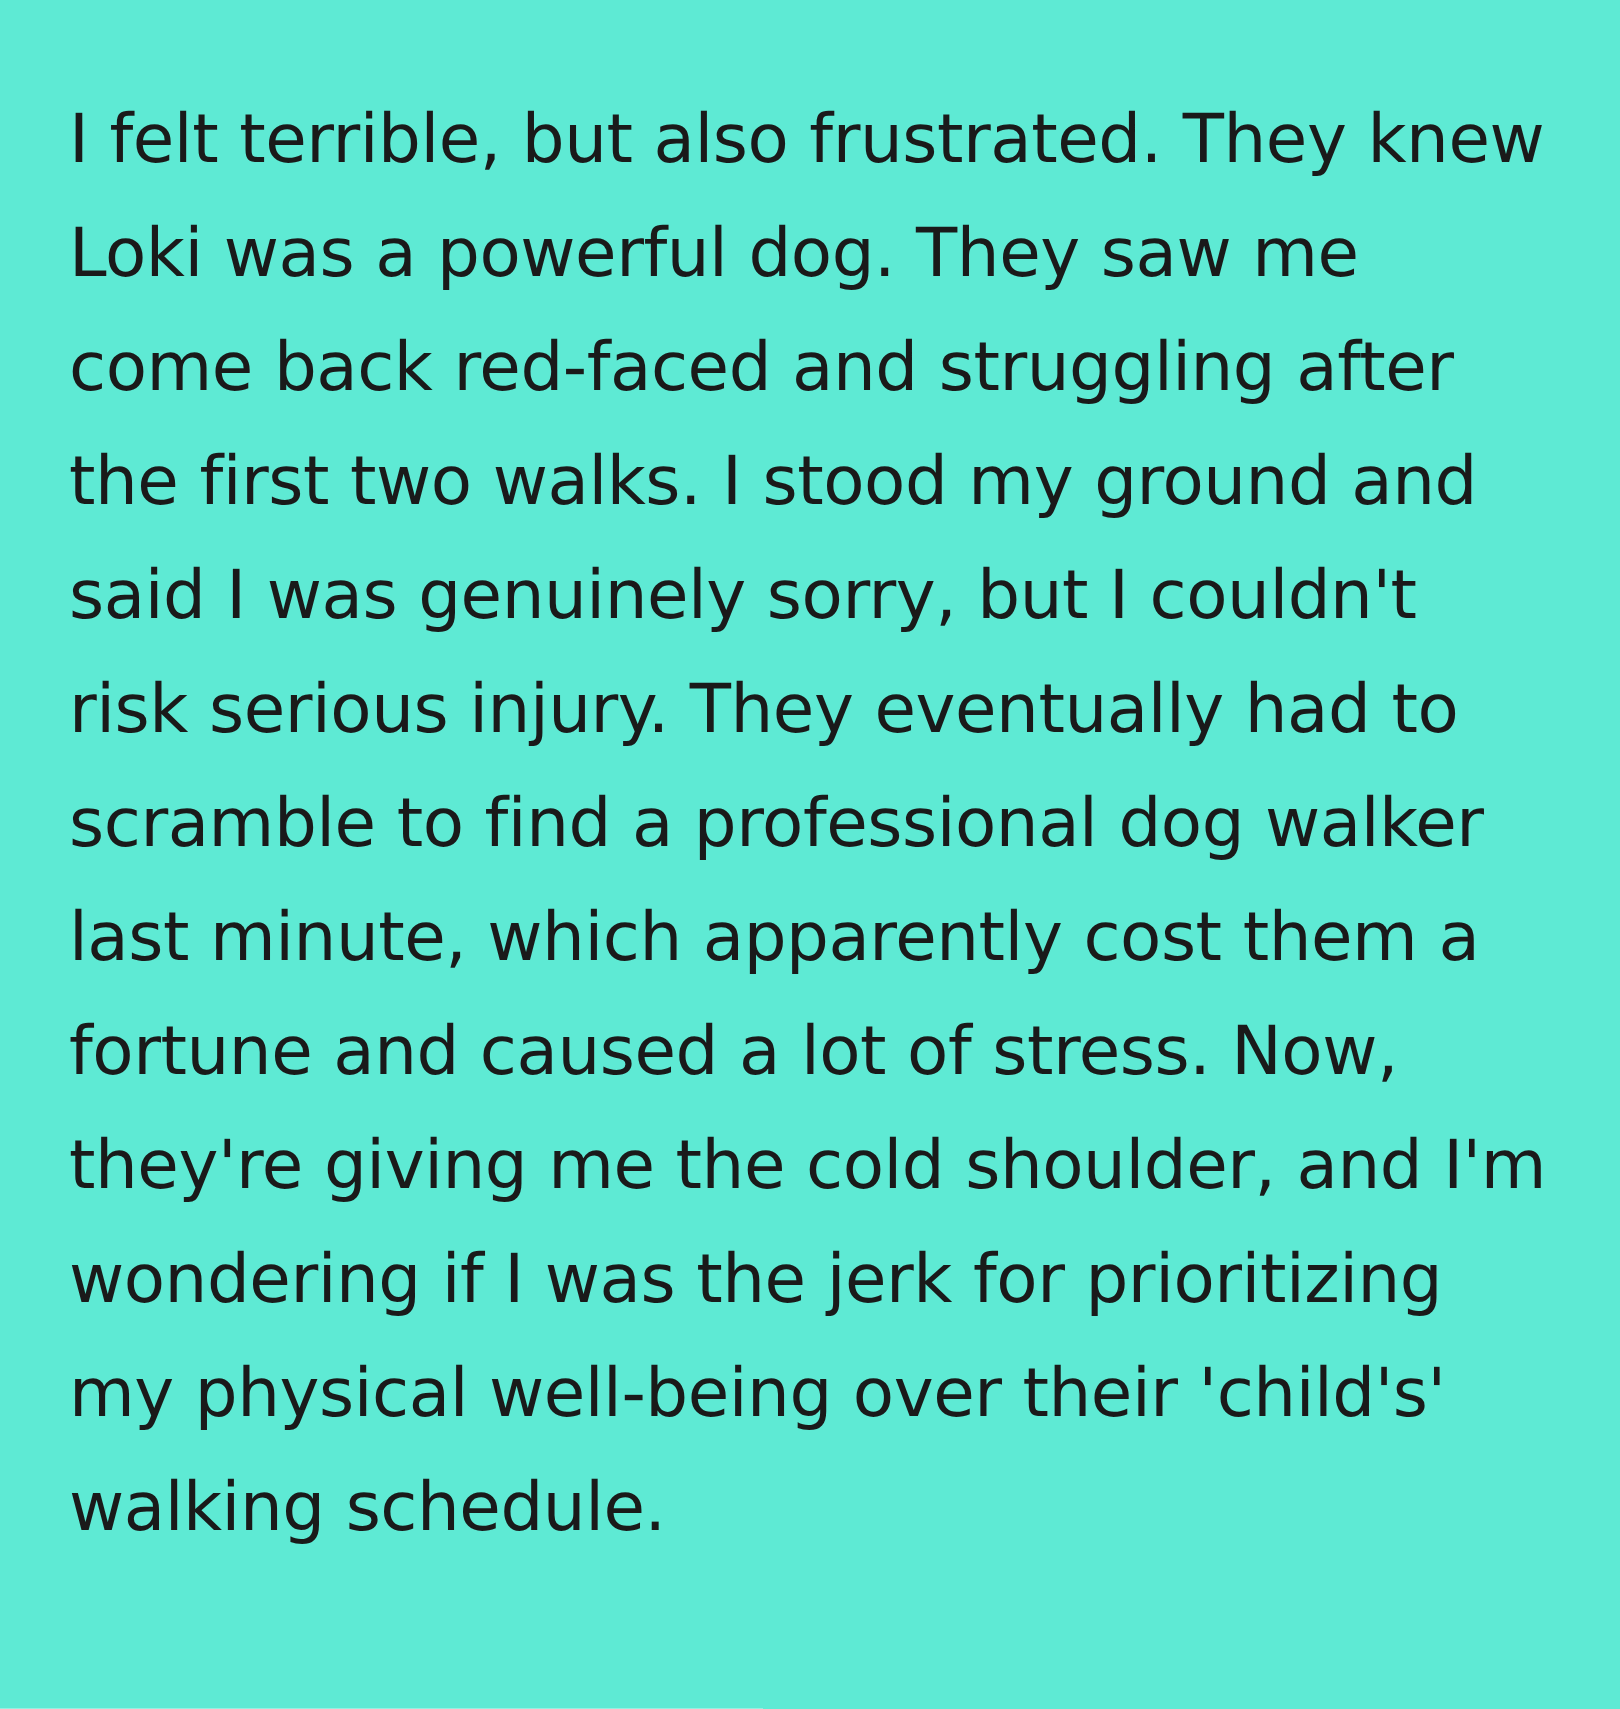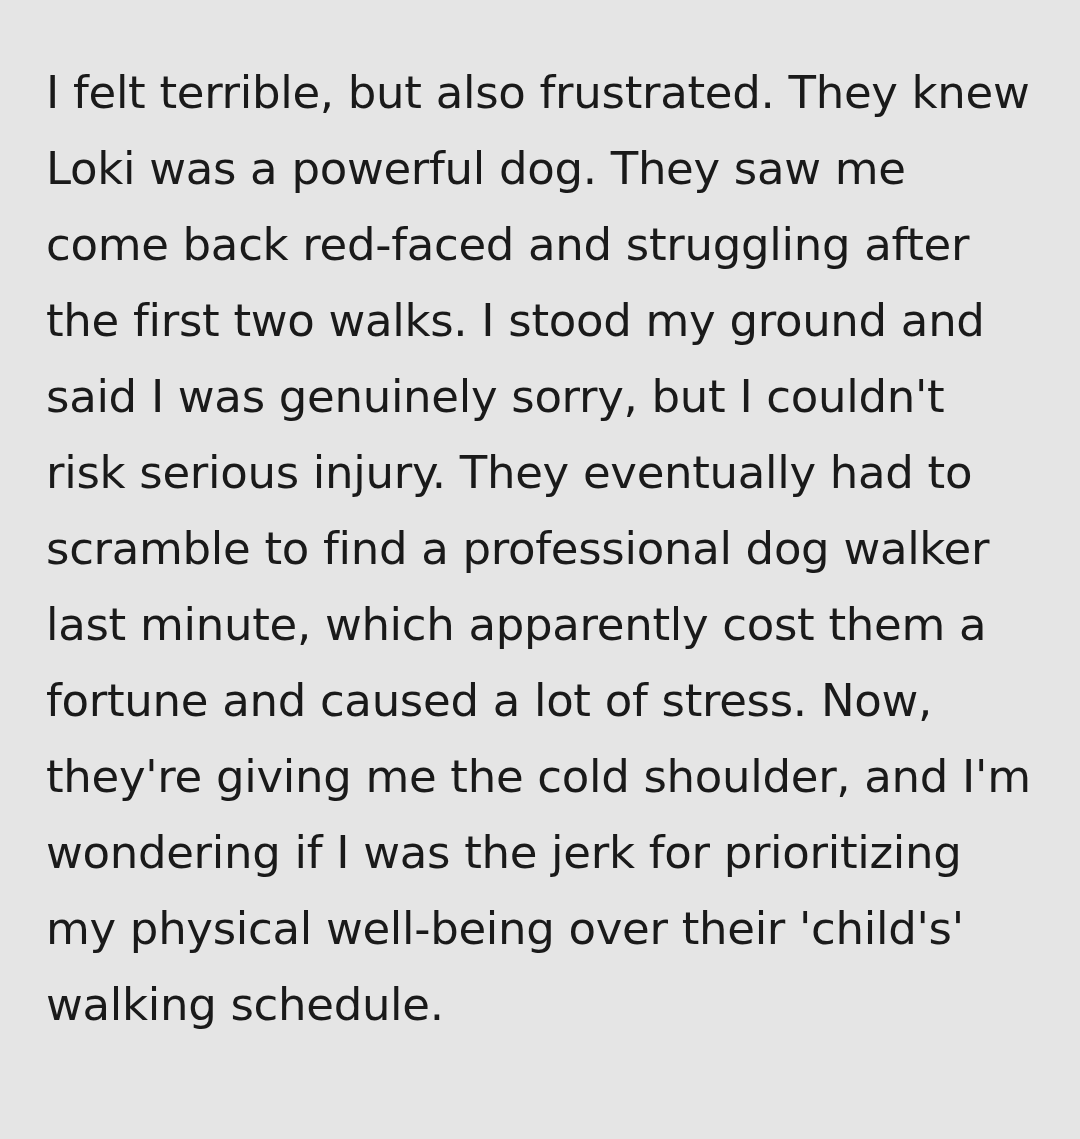--- a/index.html
+++ b/index.html
@@ -11,21 +11,21 @@
     height: 1139px;
     background: #f7f7f7;
     font-family: "DejaVu Sans", "Liberation Sans", sans-serif;
     overflow: hidden;
   }
   .page {
     width: 1080px;
     height: 1139px;
     box-sizing: border-box;
     padding: 10px 46px 0 46px;
-    background: #e5e5e5;
+    background: #5eead4;
   }
   .body-text {
     font-size: 45px;
     line-height: 76px;
     color: #1a1a1a;
     letter-spacing: -0.3px;
     font-weight: 400;
     white-space: pre-wrap;
     word-break: normal;
   }

